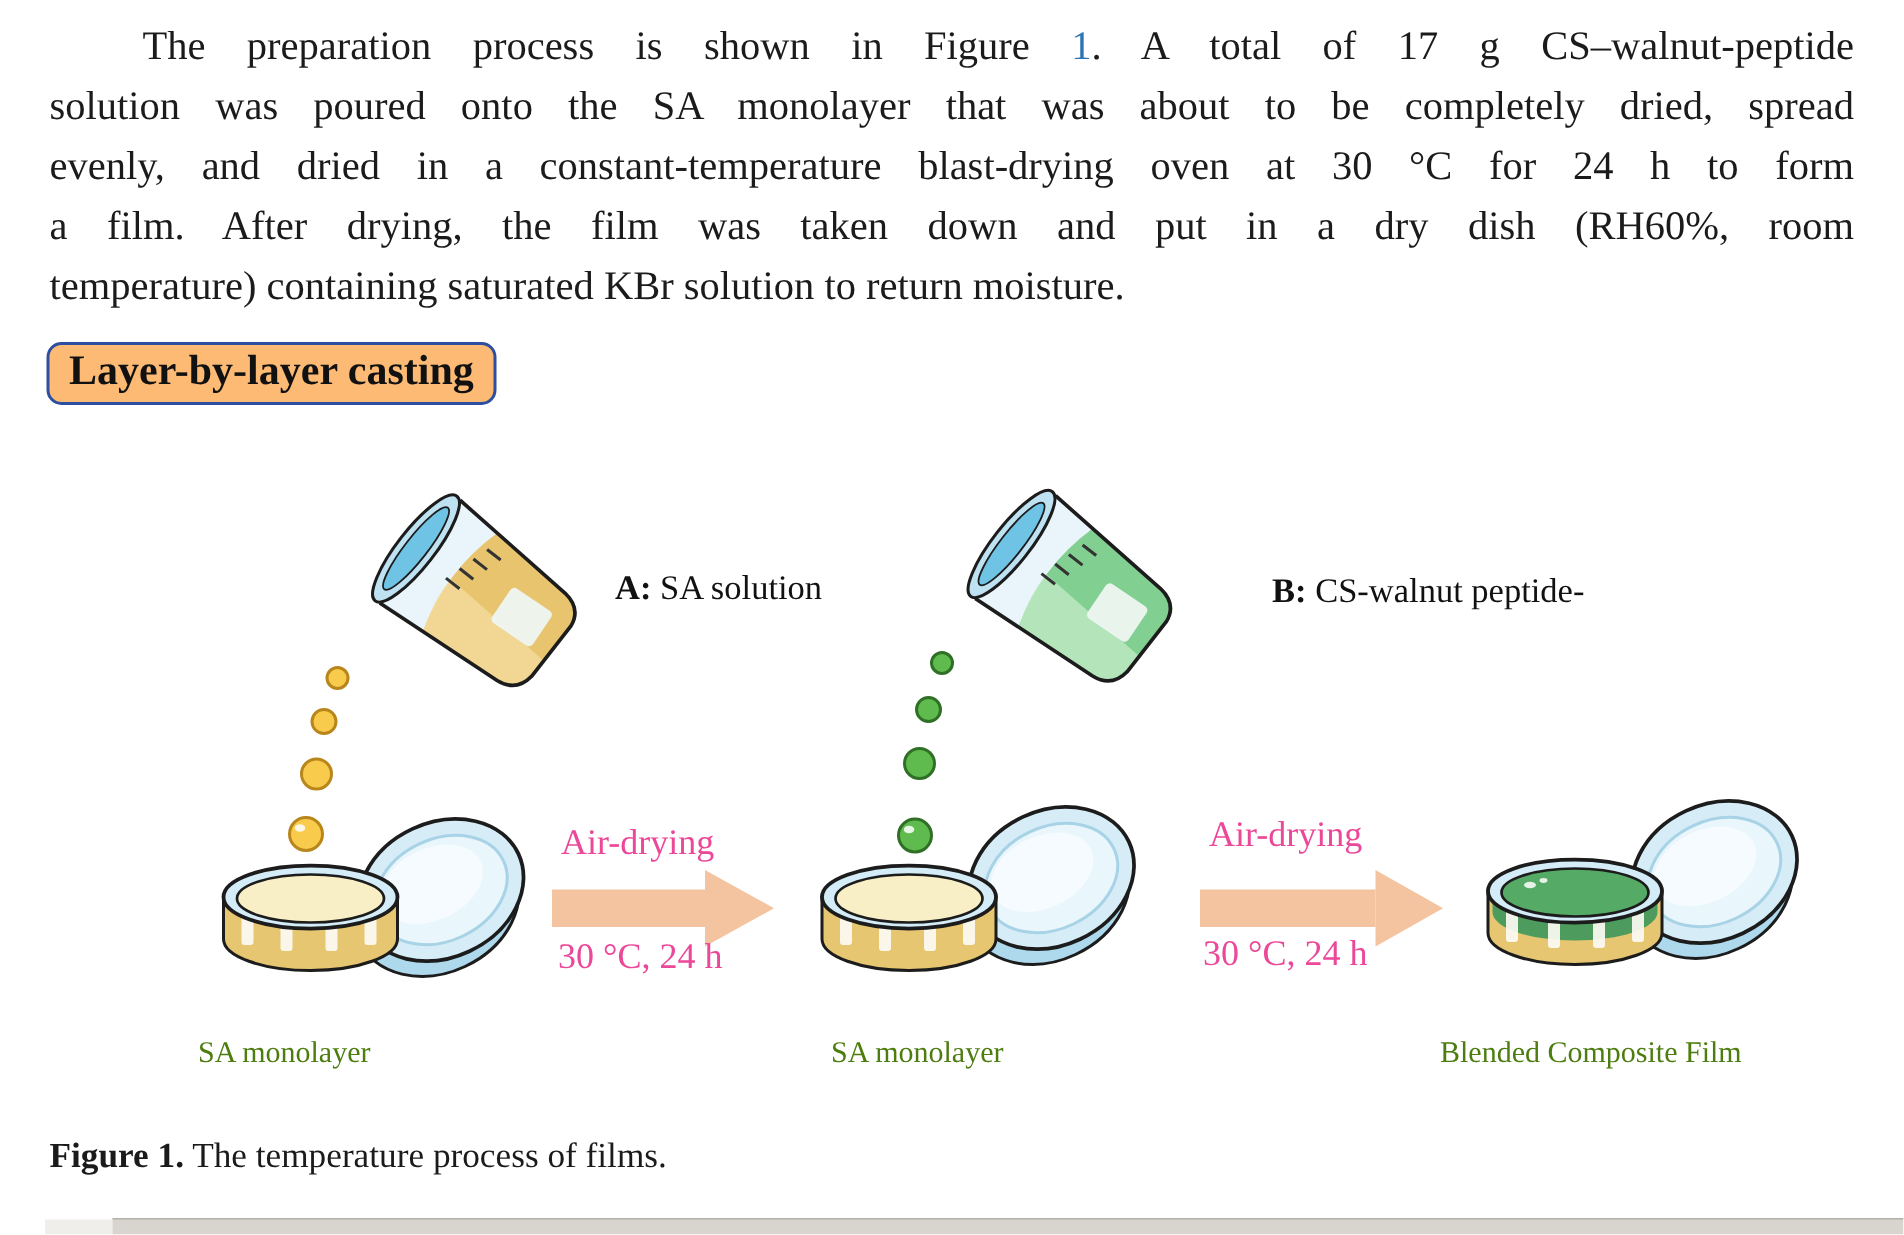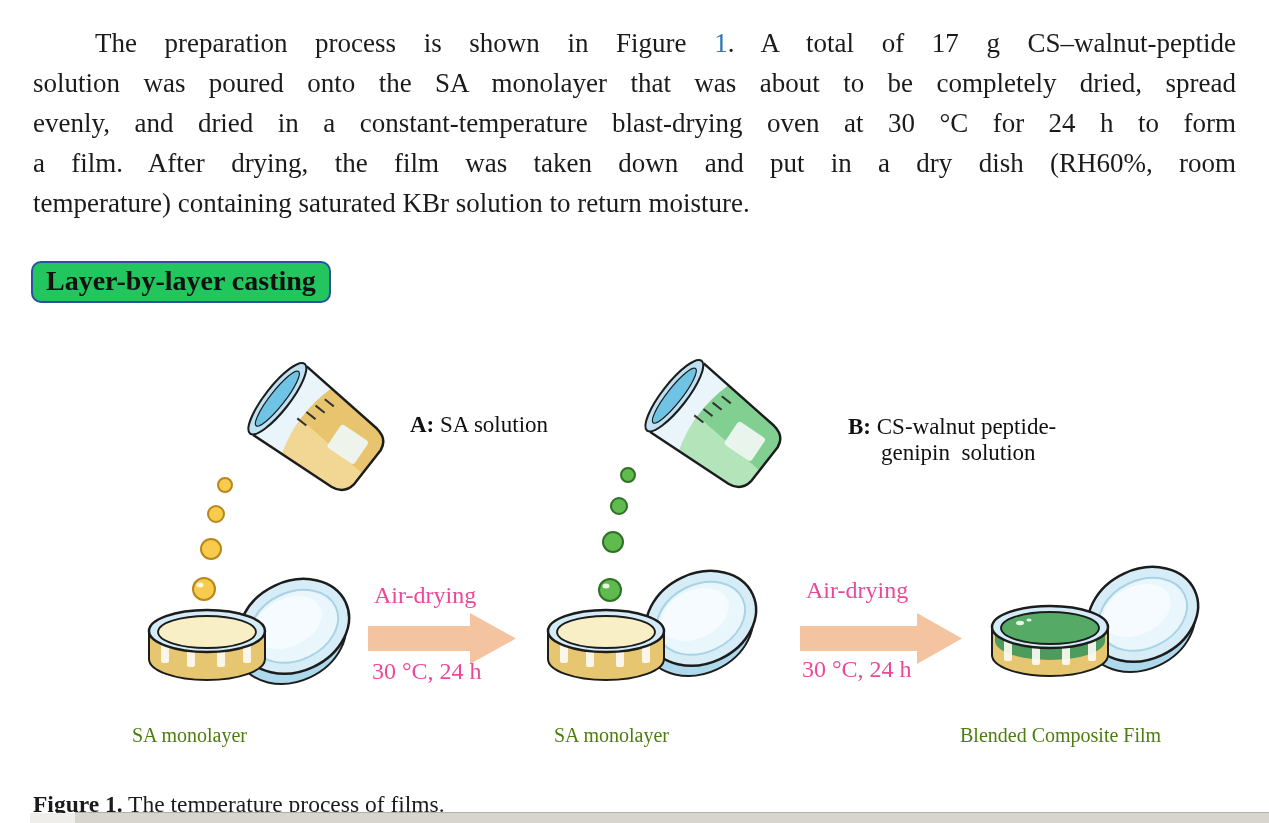--- a/index.html
+++ b/index.html
@@ -4,31 +4,31 @@
 <style>
   * { margin:0; padding:0; box-sizing:border-box; }
   html,body { background:#ffffff; }
   body {
     width:1269px; height:823px; position:relative; overflow:hidden;
     font-family:"Liberation Serif","DejaVu Serif",serif; color:#1b1b1b;
   }
   .b { font-weight:bold; }
 
   
-  .para { margin:23px 33px 0 33px; width:1203px; font-size:27px; line-height:40px; }
+  .para { margin:10px 33px 0 33px; width:1203px; font-size:27px; line-height:40px; }
   .pline { text-align:justify; text-align-last:justify; white-space:nowrap; }
   .pline.first { text-indent:62px; }
   .pline.last { text-align-last:left; }
   .figlink { text-decoration:none; cursor:pointer; }
 
   
   .process-box {
-    display:inline-block; margin:38px 0 0 31px;
+    display:inline-block; margin:18px 0 0 31px;
     border:2.5px solid #2d4fa1; border-radius:10px;
-    padding:2px 13px 4px 13px; background:#22c55e;
+    padding:2px 13px 4px 13px; background:#fdba74;
   }
   .process-box span { font-size:28px; font-weight:bold; color:#111; }
 
   
   .diagram { position:relative; width:1269px; height:450px; margin-top:21px; }
   .diagram svg { position:absolute; left:0; top:0; }
   .dlabel { position:absolute; font-size:23px; color:#111; white-space:nowrap; }
   .albl  { position:absolute; font-size:24px; color:#ec4899; white-space:nowrap; }
   .dishlbl { position:absolute; font-size:20px; color:#4d7c0f; white-space:nowrap; }
   .label-b-line2 { margin-left:33px; white-space:pre; }
@@ -199,21 +199,20 @@
     </svg>
 
     <div class="dlabel" style="left:410px; top:88px;">
       <span class="b">A:</span>
       <span>SA solution</span>
     </div>
 
     <div class="dlabel" style="left:848px; top:90px;">
       <div><span class="b">B:</span>
         <span>CS-walnut peptide-</span></div>
-      <div class="label-b-line2">genipin  solution</div>
     </div>
 
     <div class="albl" style="left:374px; top:258px;">Air-drying</div>
     <div class="albl" style="left:372px; top:334px;">30 °C, 24 h</div>
 
     <div class="albl" style="left:806px; top:253px;">Air-drying</div>
     <div class="albl" style="left:802px; top:332px;">30 °C, 24 h</div>
 
     <div class="dishlbl" style="left:132px; top:400px;">SA monolayer</div>
     <div class="dishlbl" style="left:554px; top:400px;">SA monolayer</div>

